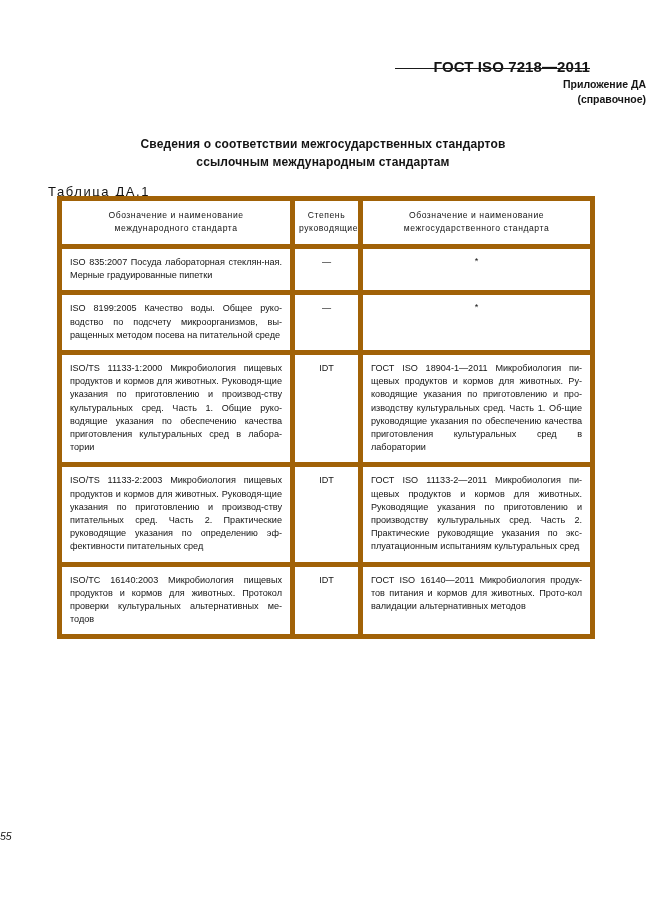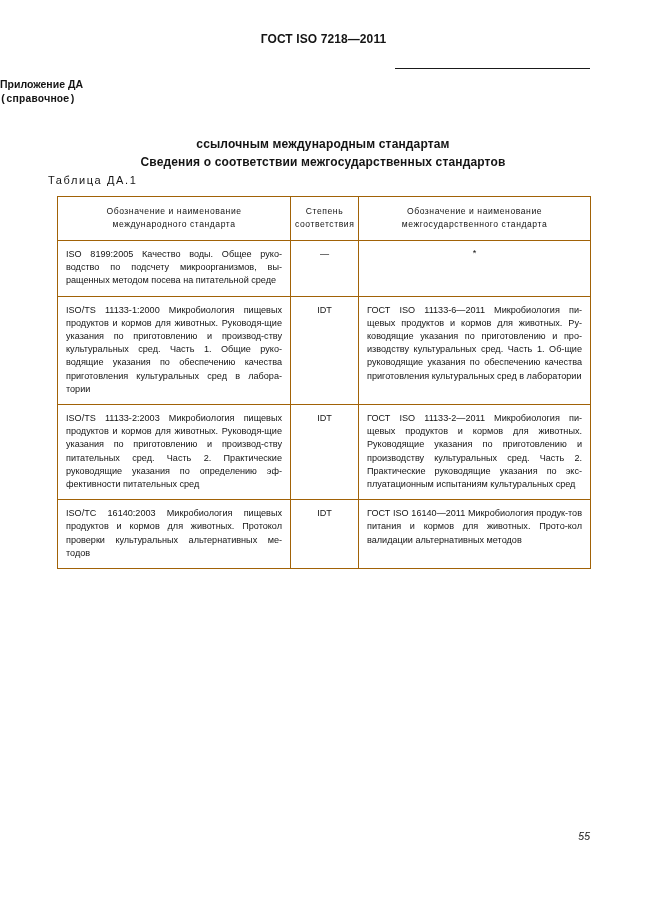--- a/index.html
+++ b/index.html
@@ -16,89 +16,89 @@
     overflow: hidden;
   }
   .page {
     position: absolute;
     inset: 0;
   }
 
   
   .page-header {
     position: absolute;
-    top: 32px;
+    top: 58px;
     left: 57px;
     right: 56px;
-    text-align: center;
-    font-size: 12px;
+    text-align: right;
+    font-size: 15px;
     font-weight: bold;
     letter-spacing: 0.1px;
   }
   .header-rule {
     position: absolute;
     top: 68px;
     left: 395px;
     right: 56px;
     height: 1px;
     background: #1a1a1a;
   }
 
   
   .appendix-block {
     position: absolute;
     top: 77px;
     left: 0;
     right: 0;
-    text-align: left;
+    text-align: right;
+    padding-left: 39px;
   }
   .appendix-title {
     font-size: 10.5px;
     font-weight: bold;
     line-height: 15px;
   }
   .appendix-sub {
     font-size: 10.5px;
     font-weight: bold;
     line-height: 15px;
-    font-family: Liberation Mono, monospace;
   }
 
   .doc-title {
     position: absolute;
     top: 135px;
     left: 70px;
     right: 70px;
     text-align: center;
     font-size: 12px;
     font-weight: bold;
     line-height: 18px;
     letter-spacing: 0.15px;
   }
 
   .table-caption {
     position: absolute;
-    top: 174px;
+    top: 184px;
     left: 48px;
-    font-size: 11px;
+    font-size: 13px;
     letter-spacing: 1.6px;
   }
 
   
   .ref-table {
     position: absolute;
     top: 196px;
     left: 57px;
     width: 533px;
     border-collapse: collapse;
     table-layout: fixed;
   }
   .ref-table th,
   .ref-table td {
-    border: 1px solid #a16207;
+    border: 5px solid #a16207;
     vertical-align: top;
     padding: 0;
   }
   .ref-table th {
     text-align: center;
     font-weight: normal;
     font-size: 8.6px;
     letter-spacing: 0.55px;
     line-height: 13px;
     padding: 8px 4px 9px 4px;
@@ -127,77 +127,81 @@
   td.cell-nat.starred {
     text-align: center;
     padding-top: 6px;
   }
 
   .page-number {
     position: absolute;
     top: 830px;
     left: 0;
     width: 590px;
-    text-align: right;
     font-size: 10.5px;
     font-style: italic;
   }
 </style>
 </head>
 <body>
 
 <div class="page">
 
   <div class="page-header">ГОСТ ISO 7218—2011</div>
   <div class="header-rule"></div>
 
   <div class="appendix-block">
     <div class="appendix-title">Приложение ДА</div>
     <div class="appendix-sub">(справочное)</div>
   </div>
 
   <div class="doc-title">
+    <div>Сведения о соответствии межгосударственных стандартов</div>
     <div>ссылочным международным стандартам</div>
-    <div>Сведения о соответствии межгосударственных стандартов</div>
   </div>
 
   <div class="table-caption">Таблица ДА.1</div>
 
   <table class="ref-table">
     <colgroup>
       <col class="col-a">
       <col class="col-b">
       <col class="col-c">
     </colgroup>
     <thead>
       <tr>
         <th>
           <span class="hdr-line">Обозначение и наименование</span>
           <span class="hdr-line">международного стандарта</span>
         </th>
         <th>
           <span class="hdr-line">Степень</span>
-          <span class="hdr-line">соответствия</span>
+          <span class="hdr-line">руководящие</span>
         </th>
         <th>
           <span class="hdr-line">Обозначение и наименование</span>
           <span class="hdr-line">межгосударственного стандарта</span>
         </th>
       </tr>
     </thead>
     <tbody>
         <tr>
+          <td class="cell-intl">ISO 835:2007 Посуда лабораторная стеклян-ная. Мерные градуированные пипетки</td>
+          <td class="cell-deg">—</td>
+          <td class="cell-nat starred">*</td>
+        </tr>
+        <tr>
           <td class="cell-intl">ISO 8199:2005 Качество воды. Общее руко-водство по подсчету микроорганизмов, вы-ращенных методом посева на питательной среде</td>
           <td class="cell-deg">—</td>
           <td class="cell-nat starred">*</td>
         </tr>
         <tr>
           <td class="cell-intl">ISO/TS 11133-1:2000 Микробиология пищевых продуктов и кормов для животных. Руководя-щие указания по приготовлению и производ-ству культуральных сред. Часть 1. Общие руко-водящие указания по обеспечению качества приготовления культуральных сред в лабора-тории</td>
           <td class="cell-deg">IDT</td>
-          <td class="cell-nat">ГОСТ ISO 11133-6—2011 Микробиология пи-щевых продуктов и кормов для животных. Ру-ководящие указания по приготовлению и про-изводству культуральных сред. Часть 1. Об-щие руководящие указания по обеспечению качества приготовления культуральных сред в лаборатории</td>
+          <td class="cell-nat">ГОСТ ISO 18904-1—2011 Микробиология пи-щевых продуктов и кормов для животных. Ру-ководящие указания по приготовлению и про-изводству культуральных сред. Часть 1. Об-щие руководящие указания по обеспечению качества приготовления культуральных сред в лаборатории</td>
         </tr>
         <tr>
           <td class="cell-intl">ISO/TS 11133-2:2003 Микробиология пищевых продуктов и кормов для животных. Руководя-щие указания по приготовлению и производ-ству питательных сред. Часть 2. Практические руководящие указания по определению эф-фективности питательных сред</td>
           <td class="cell-deg">IDT</td>
           <td class="cell-nat">ГОСТ ISO 11133-2—2011 Микробиология пи-щевых продуктов и кормов для животных. Руководящие указания по приготовлению и производству культуральных сред. Часть 2. Практические руководящие указания по экс-плуатационным испытаниям культуральных сред</td>
         </tr>
         <tr>
           <td class="cell-intl">ISO/TC 16140:2003 Микробиология пищевых продуктов и кормов для животных. Протокол проверки культуральных альтернативных ме-тодов</td>
           <td class="cell-deg">IDT</td>
           <td class="cell-nat">ГОСТ ISO 16140—2011 Микробиология продук-тов питания и кормов для животных. Прото-кол валидации альтернативных методов</td>

